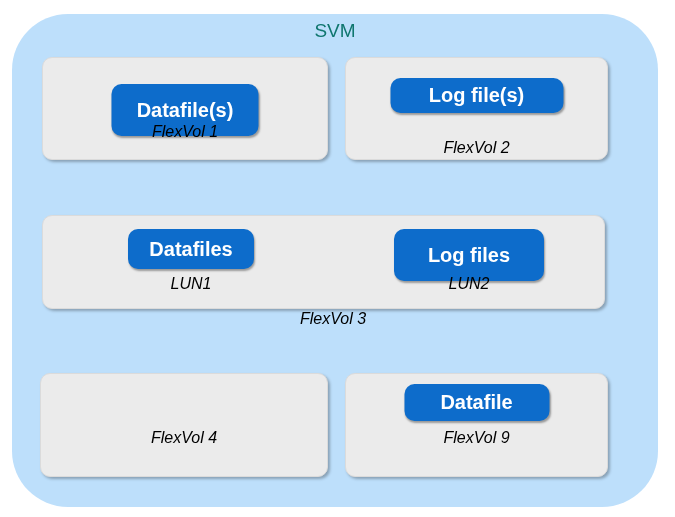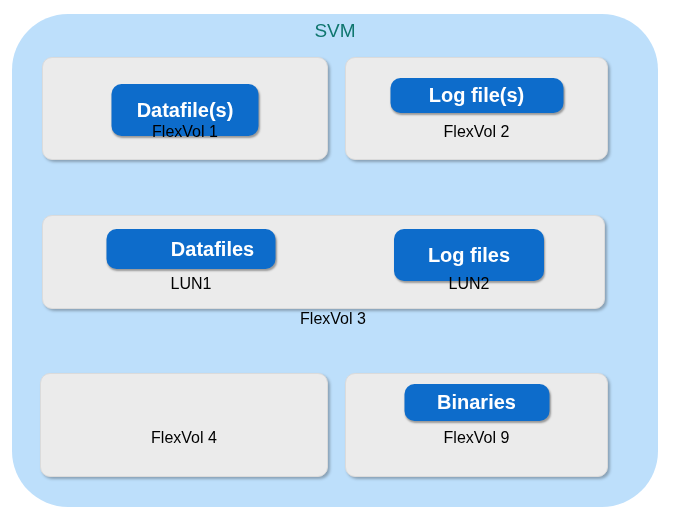--- a/index.html
+++ b/index.html
@@ -60,38 +60,39 @@
   }
   .lbl {
     position: absolute;
     left: 50%;
     transform: translateX(-50%);
     font-size: 16px;
     line-height: 19px;
     color: #000000;
     white-space: nowrap;
     text-align: center;
+    font-style: italic;
   }
   .lbl.bold { font-weight: bold; }
   
   #box-flexvol1 { left: 30px; top: 43px; width: 286px; height: 103px; }
   #box-flexvol2 { left: 333px; top: 43px; width: 263px; height: 103px; }
   
   #box-flexvol3 { left: 30px; top: 201px; width: 563px; height: 94px; }
   
   #box-flexvol4 { left: 28px; top: 359px; width: 288px; height: 104px; }
   #box-flexvol5 { left: 333px; top: 359px; width: 263px; height: 104px; }
 
   #badge-datafiles-s { top: 26px; width: 147px; height: 52px; }
   #lbl-flexvol1      { top: 64px; }
   #badge-logfiles-s  { top: 20px; width: 173px; height: 35px; }
-  #lbl-flexvol2      { top: 64px; }
+  #lbl-flexvol2      { top: 80px; }
 
   
-  #badge-datafiles { left: 148px; top: 13px; width: 126px; height: 40px; padding-left: 43px; }
+  #badge-datafiles { left: 148px; top: 13px; width: 126px; height: 40px; }
   #lbl-lun1        { left: 148px; top: 58px; }
   #lbl-flexvol3    { left: 290px; top: 68px; margin-top: 25px; }
   #badge-logfiles  { left: 426px; top: 13px; width: 150px; height: 52px; }
   #lbl-lun2        { left: 426px; top: 58px; }
 
   #badge-vms       { top: 12px; width: 137px; height: 37px; }
   #lbl-flexvol4    { top: 54px; }
   #lbl-virtualization { top: 75px; }
   #badge-binaries  { top: 10px; width: 145px; height: 37px; }
   #lbl-flexvol5    { top: 54px; }
@@ -122,18 +123,18 @@
 
       <div class="badge" id="badge-logfiles">Log files</div>
       <div class="lbl" id="lbl-lun2">LUN2</div>
     </div>
 
     <div class="vol-box" id="box-flexvol4">
       <div class="lbl" id="lbl-flexvol4">FlexVol 4</div>
     </div>
 
     <div class="vol-box" id="box-flexvol5">
-      <div class="badge" id="badge-binaries">Binaries</div>
+      <div class="badge" id="badge-binaries">Datafile</div>
       <div class="lbl" id="lbl-flexvol5">FlexVol 9</div>
     </div>
 
   </div>
 </div>
 
 </body></html>

